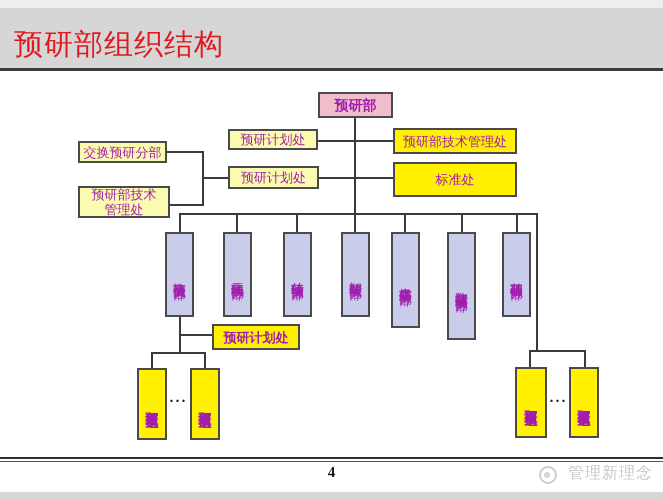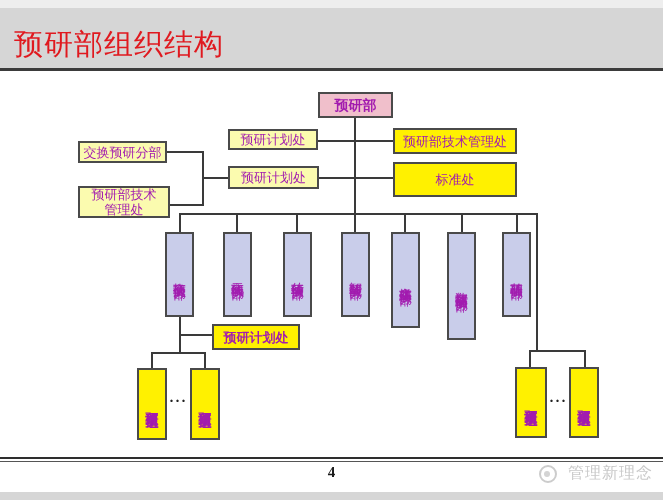--- a/index.html
+++ b/index.html
@@ -56,21 +56,21 @@
   }
   
   .foot-rule-thick{position:absolute;left:0;top:457px;width:663px;height:2px;background:#2e2e2e;}
   .foot-rule-thin{position:absolute;left:0;top:461px;width:663px;height:1px;background:#555555;}
   .page-num{
     position:absolute;left:0;top:464px;width:663px;
     text-align:center;font-size:15px;font-weight:bold;color:#1a1a1a;
   }
   .watermark{
     position:absolute;right:10px;top:463px;
-    display:flex;align-items:center;gap:11px;
+    display:flex;align-items:flex-end;gap:11px;
   }
   .wm-icon{
     width:18px;height:18px;border-radius:50%;
     border:2px solid #cccccc;box-sizing:border-box;position:relative;
   }
   .wm-icon::after{
     content:"";position:absolute;left:3px;top:4px;width:6px;height:6px;
     border-radius:50%;background:#d4d4d4;
   }
   .wm-text{font-size:16px;color:#c9c9c9;letter-spacing:1px;}

